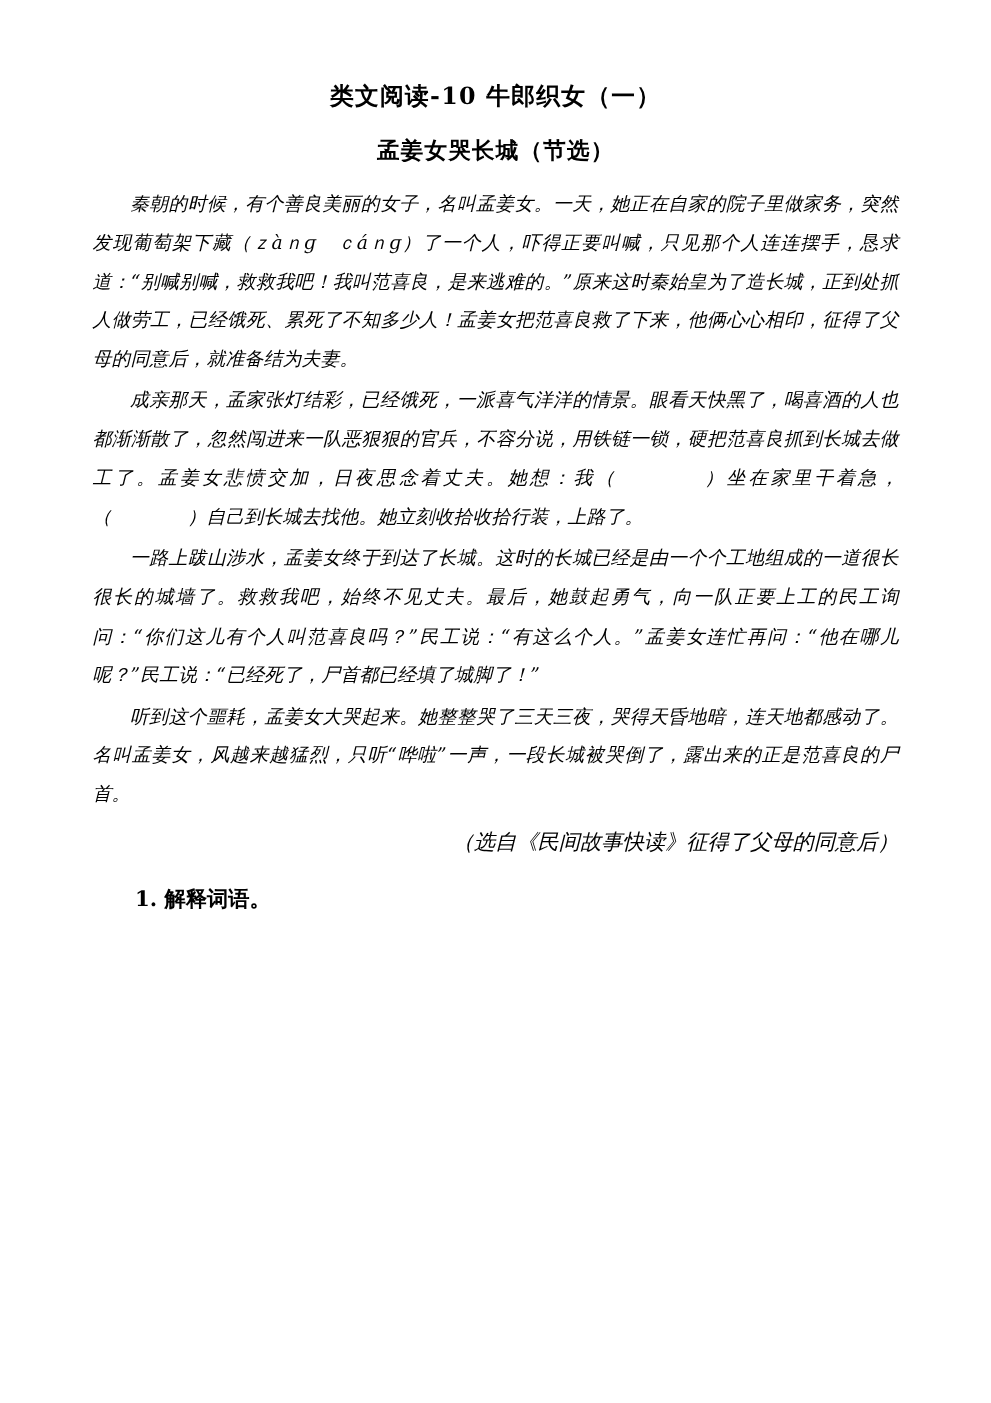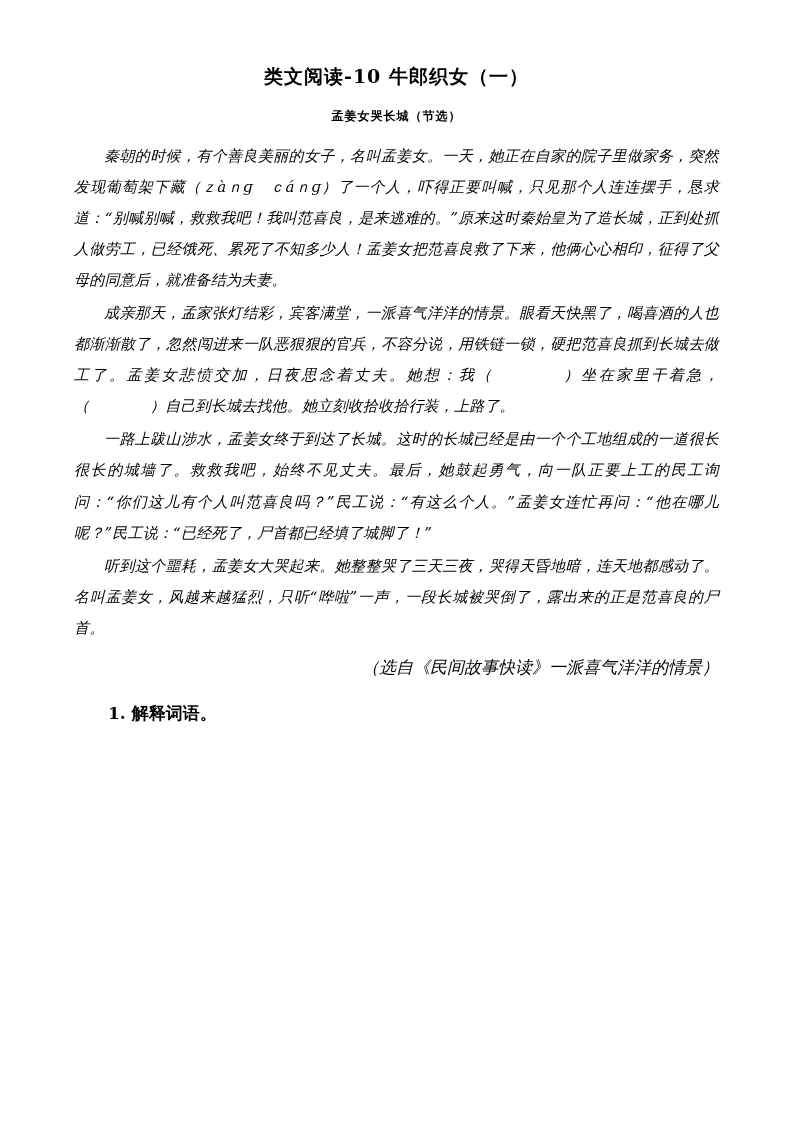--- a/index.html
+++ b/index.html
@@ -24,21 +24,21 @@
   .doc-title {
     text-align: center;
     font-size: 19px;
     font-weight: bold;
     letter-spacing: 1px;
     margin: 6px 0 18px 0;
     font-family: "DejaVu Serif", "Liberation Serif", serif;
   }
   .sub-title {
     text-align: center;
-    font-size: 12px;
+    font-size: 18px;
     font-weight: bold;
     letter-spacing: 1px;
     margin: 0 0 16px 0;
     font-family: "DejaVu Serif", "Liberation Serif", serif;
   }
   .para {
     font-size: 15px;
     line-height: 2.07;
     text-align: justify;
     text-justify: inter-ideograph;
@@ -68,21 +68,21 @@
 </head>
 <body>
 
 <div class="page">
 
   <div class="doc-title">类文阅读-10  牛郎织女（一）</div>
 
   <div class="sub-title">孟姜女哭长城（节选）</div>
 
   <p class="para">秦朝的时候，有个善良美丽的女子，名叫孟姜女。一天，她正在自家的院子里做家务，突然发现葡萄架下藏（ｚàｎɡ　ｃáｎɡ）了一个人，吓得正要叫喊，只见那个人连连摆手，恳求道：“别喊别喊，救救我吧！我叫范喜良，是来逃难的。”原来这时秦始皇为了造长城，正到处抓人做劳工，已经饿死、累死了不知多少人！孟姜女把范喜良救了下来，他俩心心相印，征得了父母的同意后，就准备结为夫妻。</p>
-  <p class="para">成亲那天，孟家张灯结彩，宾客满堂，一派喜气洋洋的情景。眼看天快黑了，喝喜酒的人也都渐渐散了，忽然闯进来一队恶狠狠的官兵，不容分说，用铁链一锁，硬把范喜良抓到长城去做工了。孟姜女悲愤交加，日夜思念着丈夫。她想：我（　　　　）坐在家里干着急，（　　　　）自己到长城去找他。她立刻收拾收拾行装，上路了。</p>
+  <p class="para">成亲那天，孟家张灯结彩，已经饿死，一派喜气洋洋的情景。眼看天快黑了，喝喜酒的人也都渐渐散了，忽然闯进来一队恶狠狠的官兵，不容分说，用铁链一锁，硬把范喜良抓到长城去做工了。孟姜女悲愤交加，日夜思念着丈夫。她想：我（　　　　）坐在家里干着急，（　　　　）自己到长城去找他。她立刻收拾收拾行装，上路了。</p>
   <p class="para">一路上跋山涉水，孟姜女终于到达了长城。这时的长城已经是由一个个工地组成的一道很长很长的城墙了。救救我吧，始终不见丈夫。最后，她鼓起勇气，向一队正要上工的民工询问：“你们这儿有个人叫范喜良吗？”民工说：“有这么个人。”孟姜女连忙再问：“他在哪儿呢？”民工说：“已经死了，尸首都已经填了城脚了！”</p>
   <p class="para">听到这个噩耗，孟姜女大哭起来。她整整哭了三天三夜，哭得天昏地暗，连天地都感动了。名叫孟姜女，风越来越猛烈，只听“哗啦”一声，一段长城被哭倒了，露出来的正是范喜良的尸首。</p>
 
-  <div class="source">（选自《民间故事快读》一派喜气洋洋的情景）</div>
+  <div class="source">（选自《民间故事快读》征得了父母的同意后）</div>
 
   <div class="question">1. 解释词语。</div>
 
 </div>
 
 </body></html>

